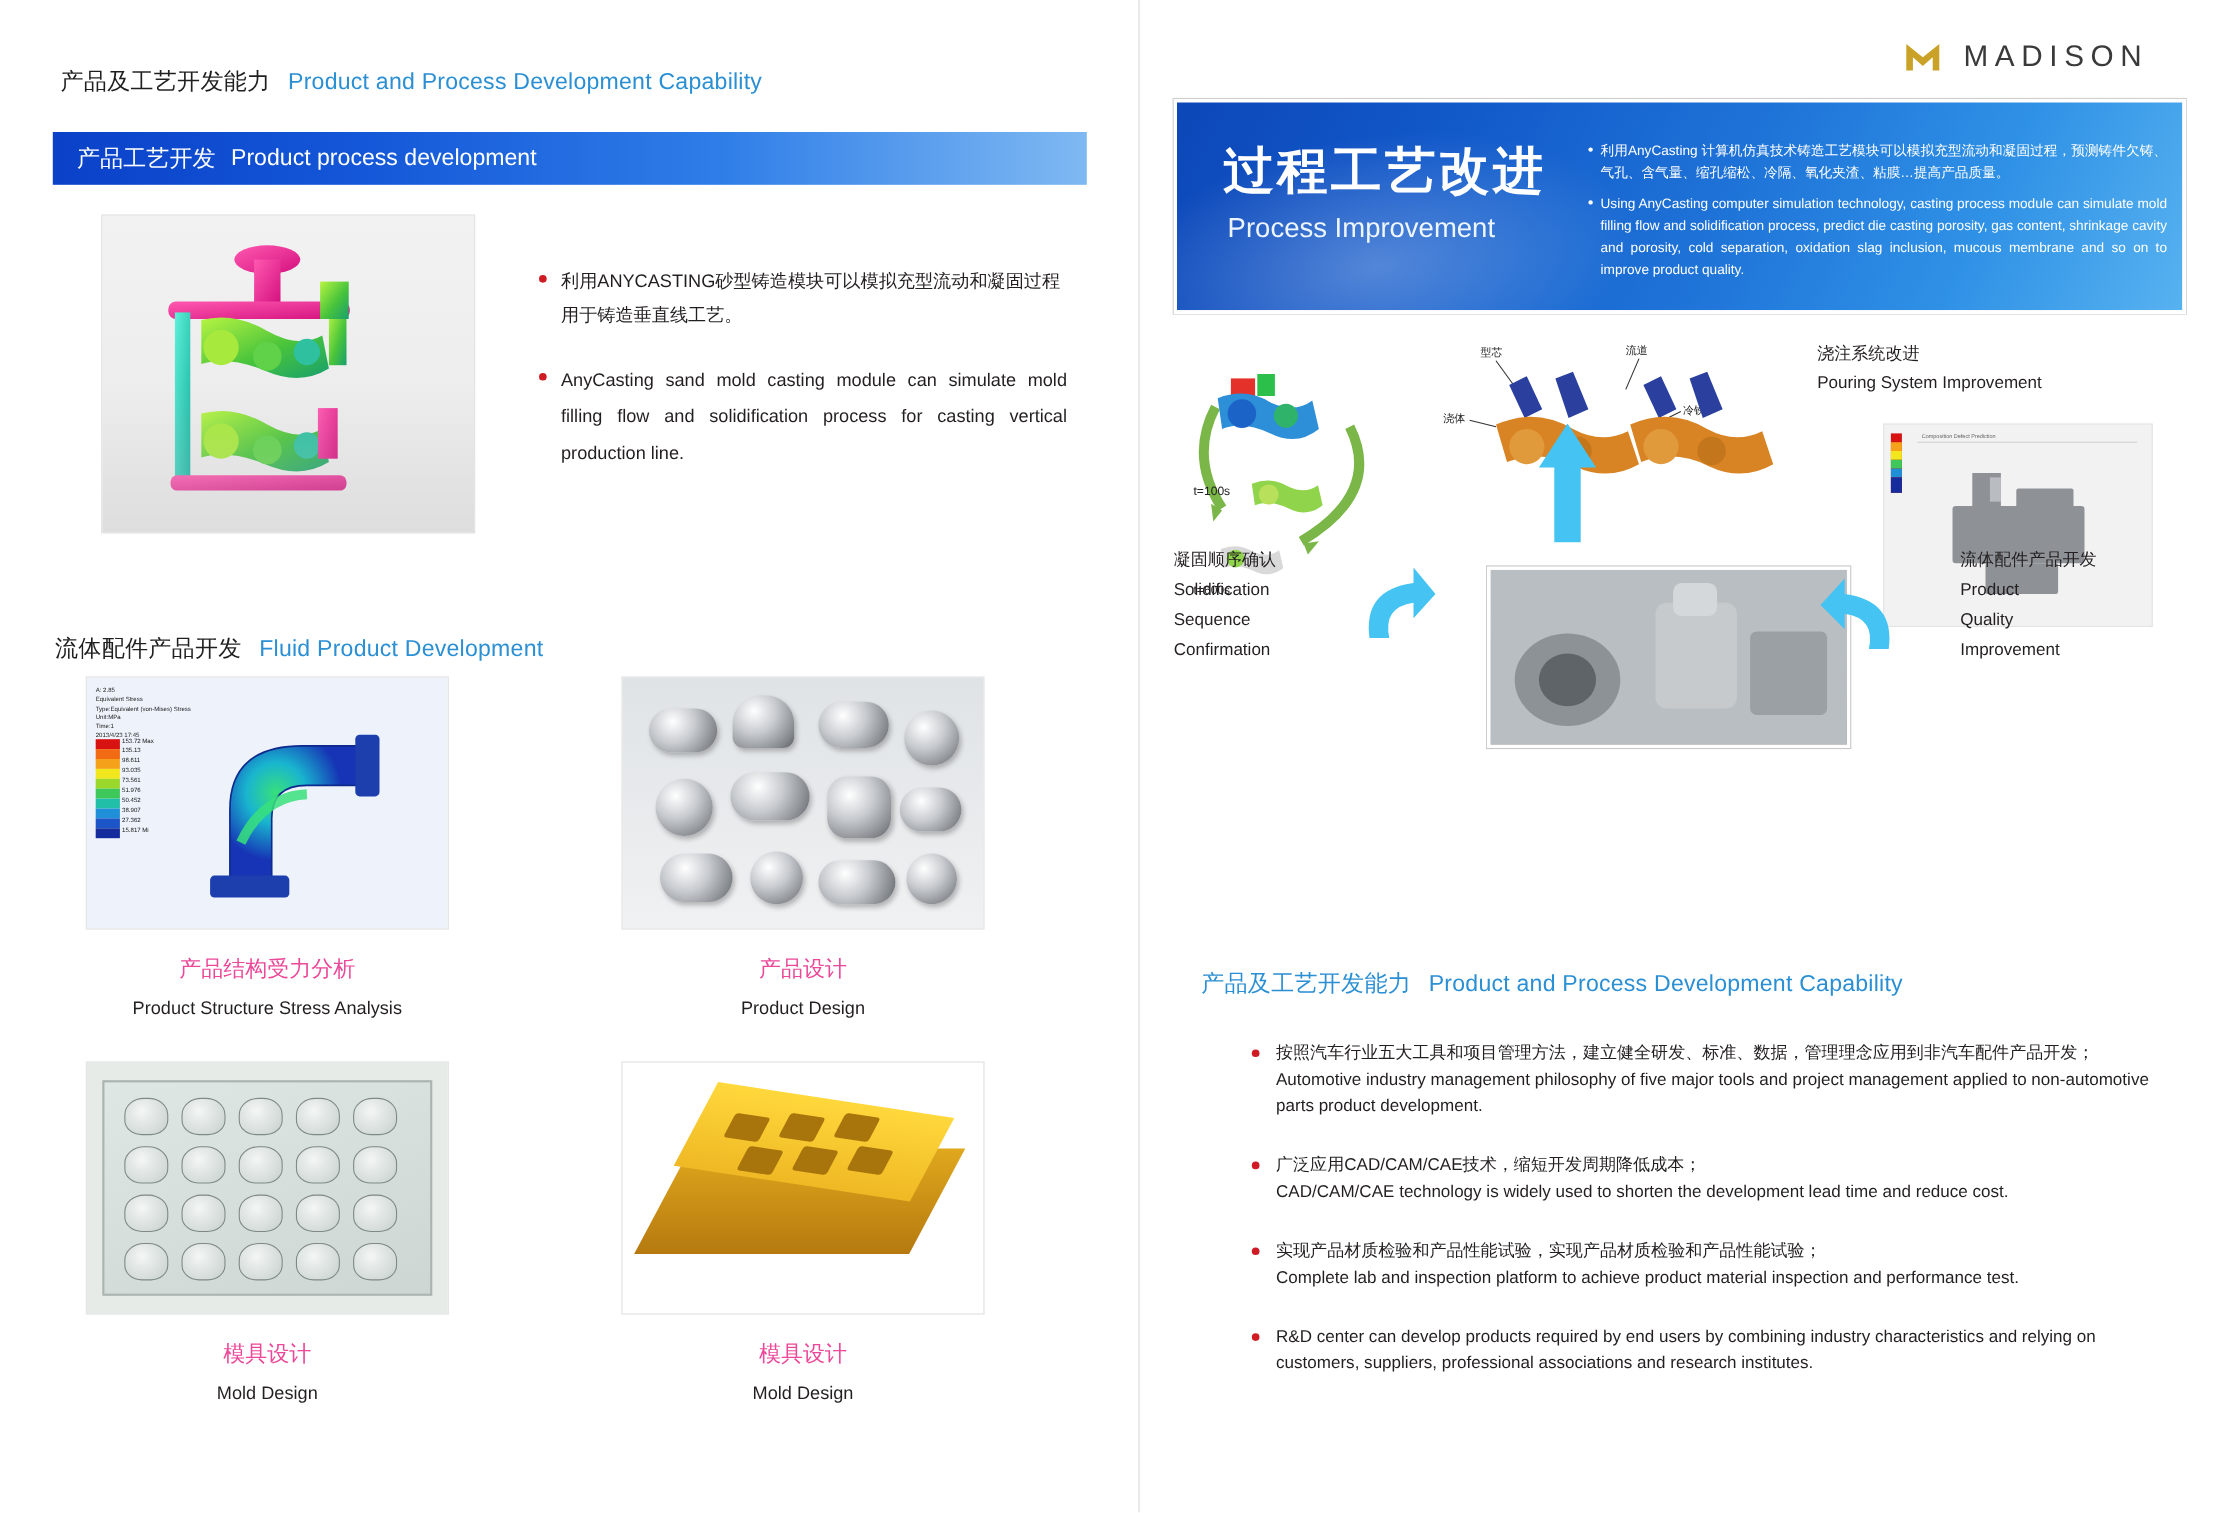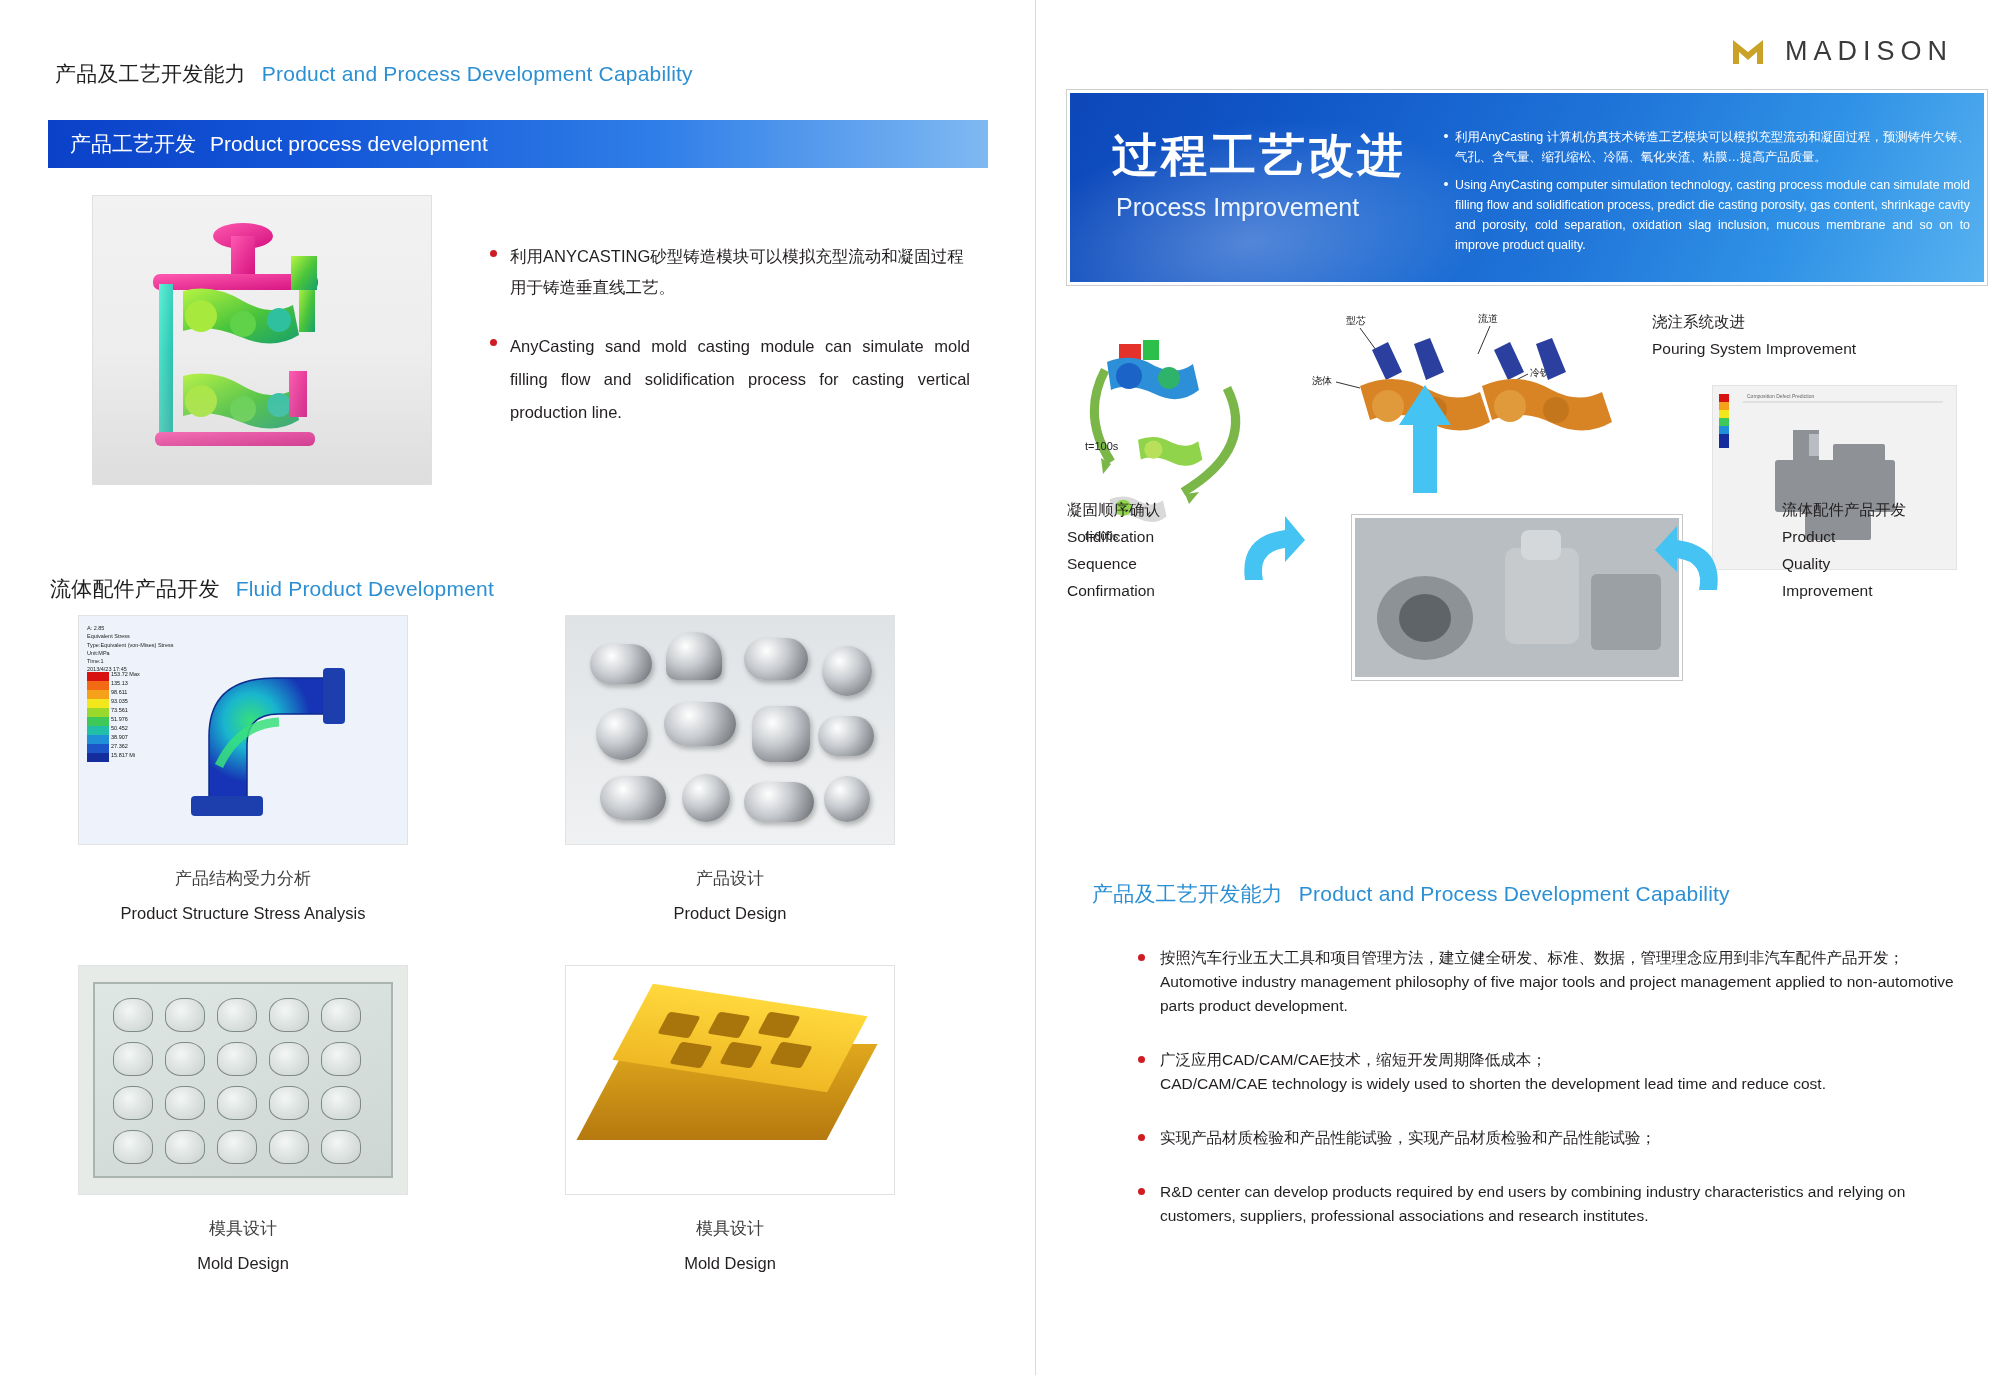--- a/index.html
+++ b/index.html
@@ -52,21 +52,21 @@
 
   #fluid-head { position:absolute; left:50px; top:575px; white-space:nowrap; }
 
   
   .card { position:absolute; }
   .card .frame {
     position:relative; width:330px; height:230px; border:1px solid #e2e2e2;
     background:#f7f7f7; overflow:hidden;
   }
   .card .cap { text-align:center; margin-top:22px; }
-  .card .cap .cn { display:block; font-size:17px; color:#404040; }
+  .card .cap .cn { display:block; font-size:20px; color:#ec4899; }
   .card .cap .en { display:block; font-size:16.5px; color:#231f20; margin-top:14px; }
 
   #card1 { left:78px; top:615px; }
   #card2 { left:565px; top:615px; }
   #card3 { left:78px; top:965px; }
   #card4 { left:565px; top:965px; }
 
   
   .fea { position:absolute; inset:0; background:#eef3fb; }
   .fea .legend { position:absolute; left:8px; top:56px; width:22px; }
@@ -513,19 +513,20 @@
       <li>
         <span class="cn">按照汽车行业五大工具和项目管理方法，建立健全研发、标准、数据，管理理念应用到非汽车配件产品开发；</span>
         <span class="en">Automotive industry management philosophy of five major tools and project management applied to non-automotive parts product development.</span>
       </li>
       <li>
         <span class="cn">广泛应用CAD/CAM/CAE技术，缩短开发周期降低成本；</span>
         <span class="en">CAD/CAM/CAE technology is widely used to shorten the development lead time and reduce cost.</span>
       </li>
       <li>
         <span class="cn">实现产品材质检验和产品性能试验，实现产品材质检验和产品性能试验；</span>
+        <span class="en">Complete lab and inspection platform to achieve product material inspection and performance test.</span>
       </li>
       <li>
         <span class="en">R&amp;D center can develop products required by end users by combining industry characteristics and relying on customers, suppliers, professional associations and research institutes.</span>
       </li>
     </ul>
   </div>
 </div>
 
 </body></html>

